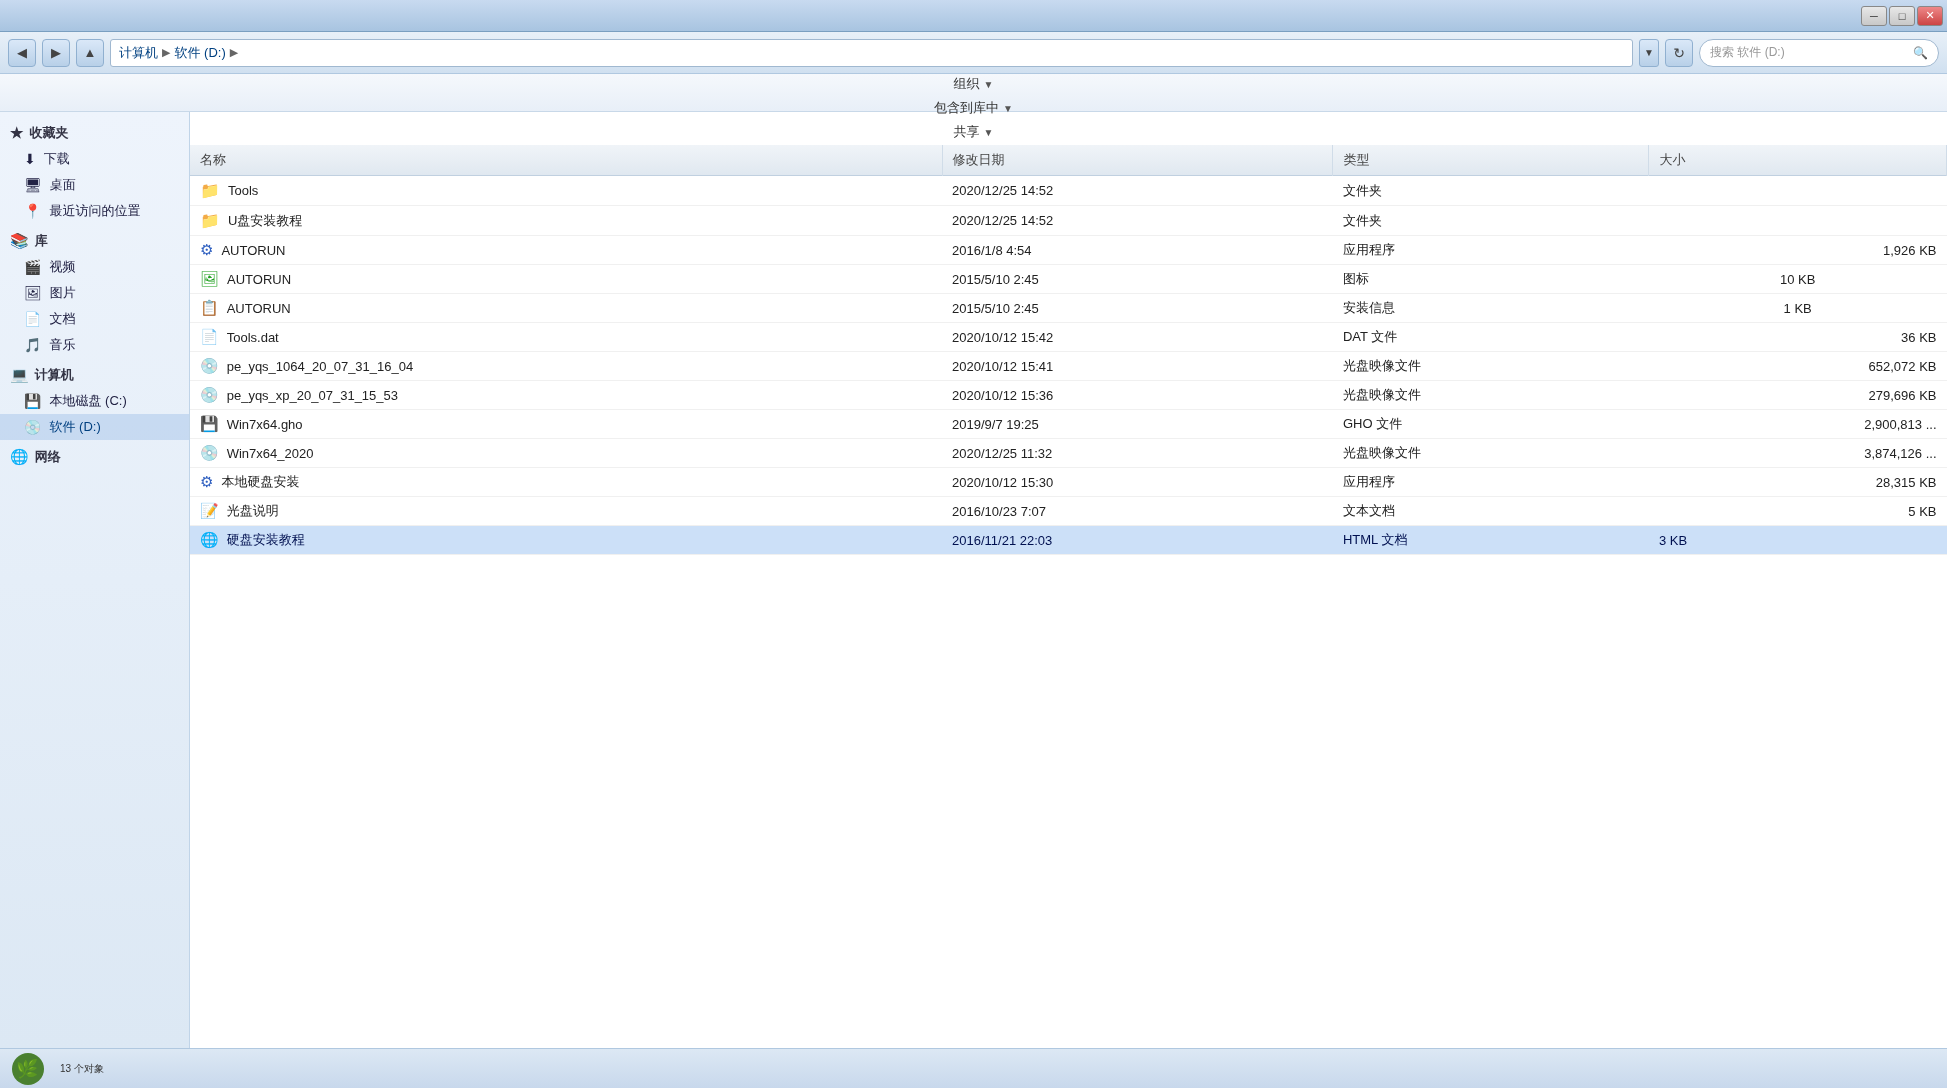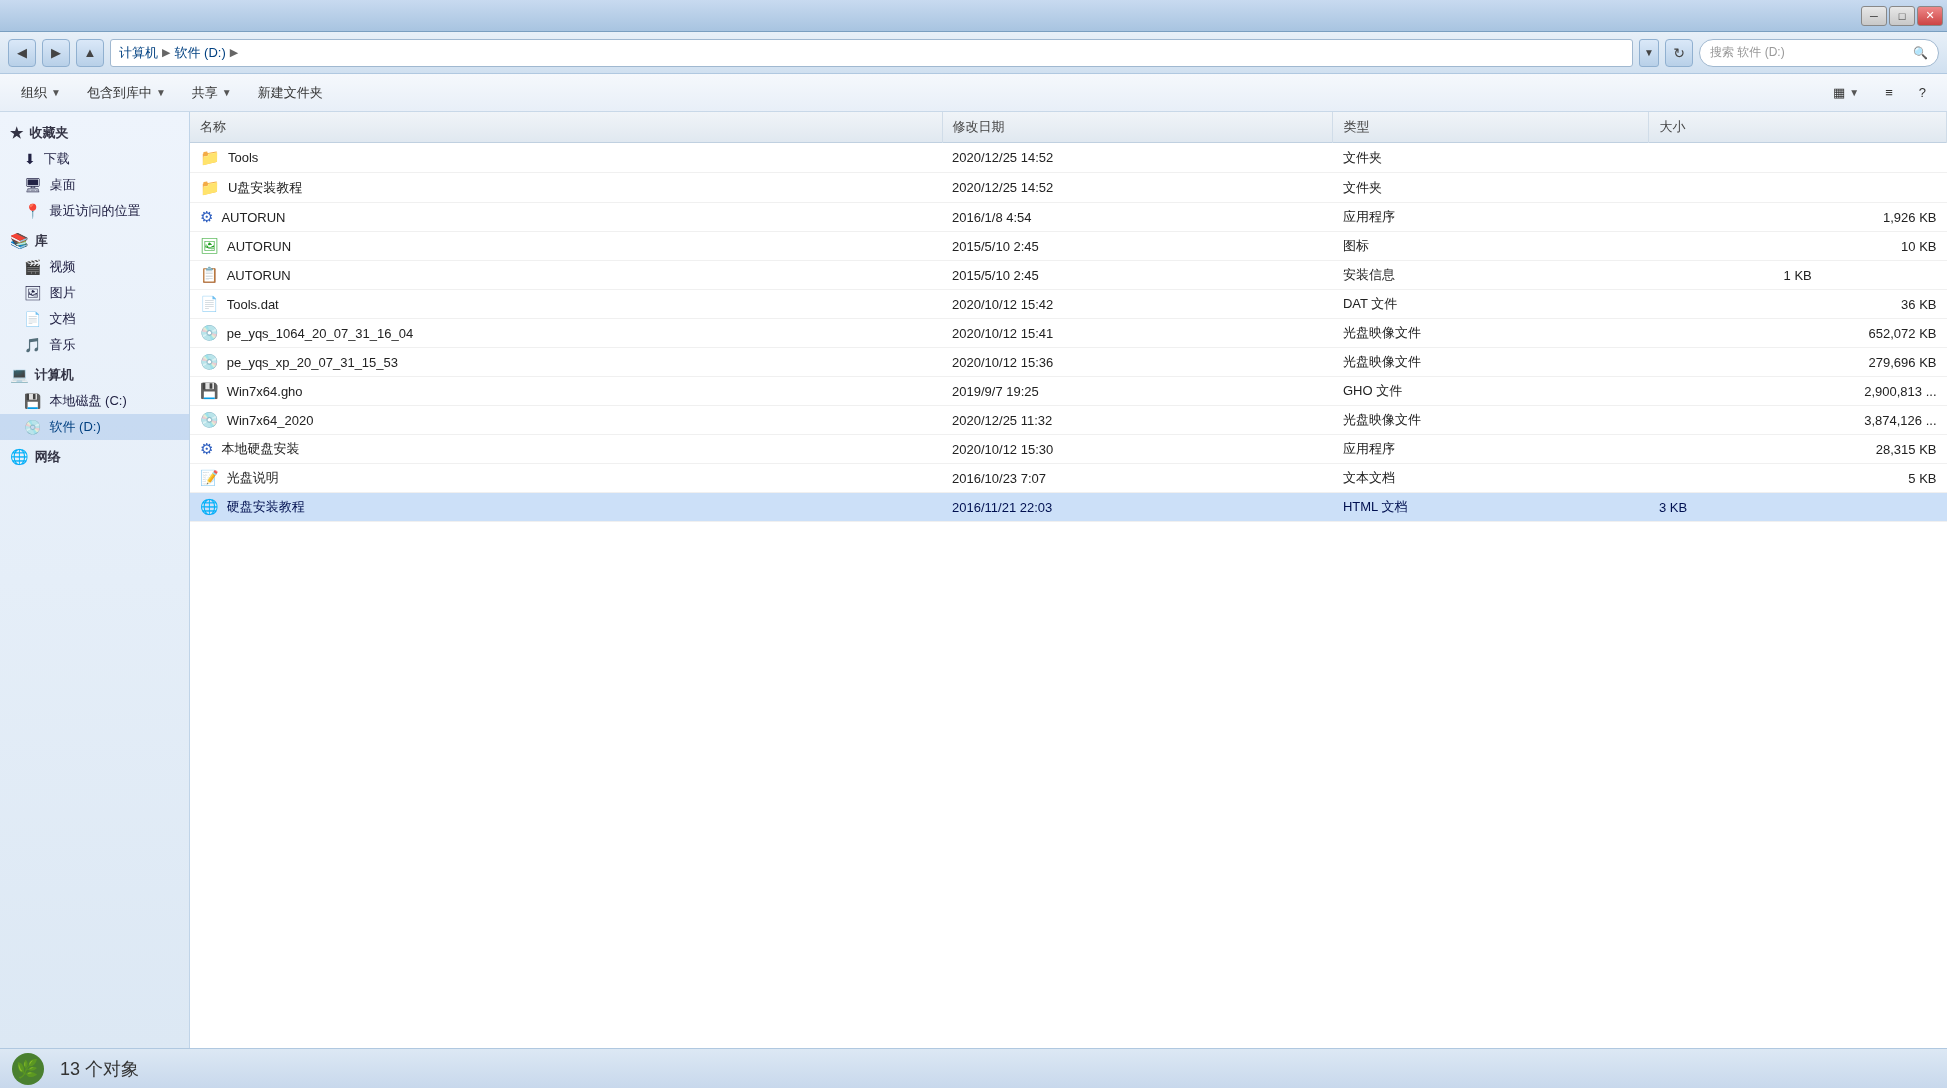--- a/index.html
+++ b/index.html
@@ -130,20 +130,21 @@
 
     
     .toolbar {
       height: 38px;
       background: linear-gradient(to bottom, #f5f8fc, #e8eff8);
       display: flex;
       align-items: center;
       padding: 0 10px;
       gap: 4px;
       border-bottom: 1px solid #c8d8e8;
+      flex-direction: column;
     }
     .toolbar-btn {
       height: 28px;
       padding: 0 10px;
       background: transparent;
       border: 1px solid transparent;
       border-radius: 3px;
       cursor: pointer;
       display: flex;
       align-items: center;
@@ -203,20 +204,21 @@
       color: #004080;
     }
 
     
     .file-pane {
       flex: 1;
       background: white;
       overflow-y: auto;
       display: flex;
       flex-direction: column;
+      margin-top: 33px;
     }
     .file-table {
       width: 100%;
       border-collapse: collapse;
     }
     .file-table thead tr {
       background: linear-gradient(to bottom, #f0f4f8, #e0e8f0);
       border-bottom: 1px solid #c0d0e0;
     }
     .file-table th {
@@ -269,21 +271,21 @@
       height: 32px;
       background: #4a8030;
       border-radius: 50%;
       display: flex;
       align-items: center;
       justify-content: center;
       color: white;
       font-size: 18px;
     }
     .statusbar-text {
-      font-size: 18px;
+      font-size: 10px;
       color: #333;
     }
 
     
     ::-webkit-scrollbar { width: 10px; }
     ::-webkit-scrollbar-track { background: #e8eff8; }
     ::-webkit-scrollbar-thumb { background: #a0b8d0; border-radius: 4px; }
   </style>
 </head>
 <body>
@@ -455,21 +457,21 @@
   </tr>
           <tr>
     <td>
       <span class="file-icon">
         <span class="icon-img">🖼</span>
         <span>AUTORUN</span>
       </span>
     </td>
     <td>2015/5/10 2:45</td>
     <td>图标</td>
-    <td style="text-align:right">10 KB</td>
+    <td style="text-align:center">10 KB</td>
   </tr>
           <tr>
     <td>
       <span class="file-icon">
         <span class="icon-inf">📋</span>
         <span>AUTORUN</span>
       </span>
     </td>
     <td>2015/5/10 2:45</td>
     <td>安装信息</td>

